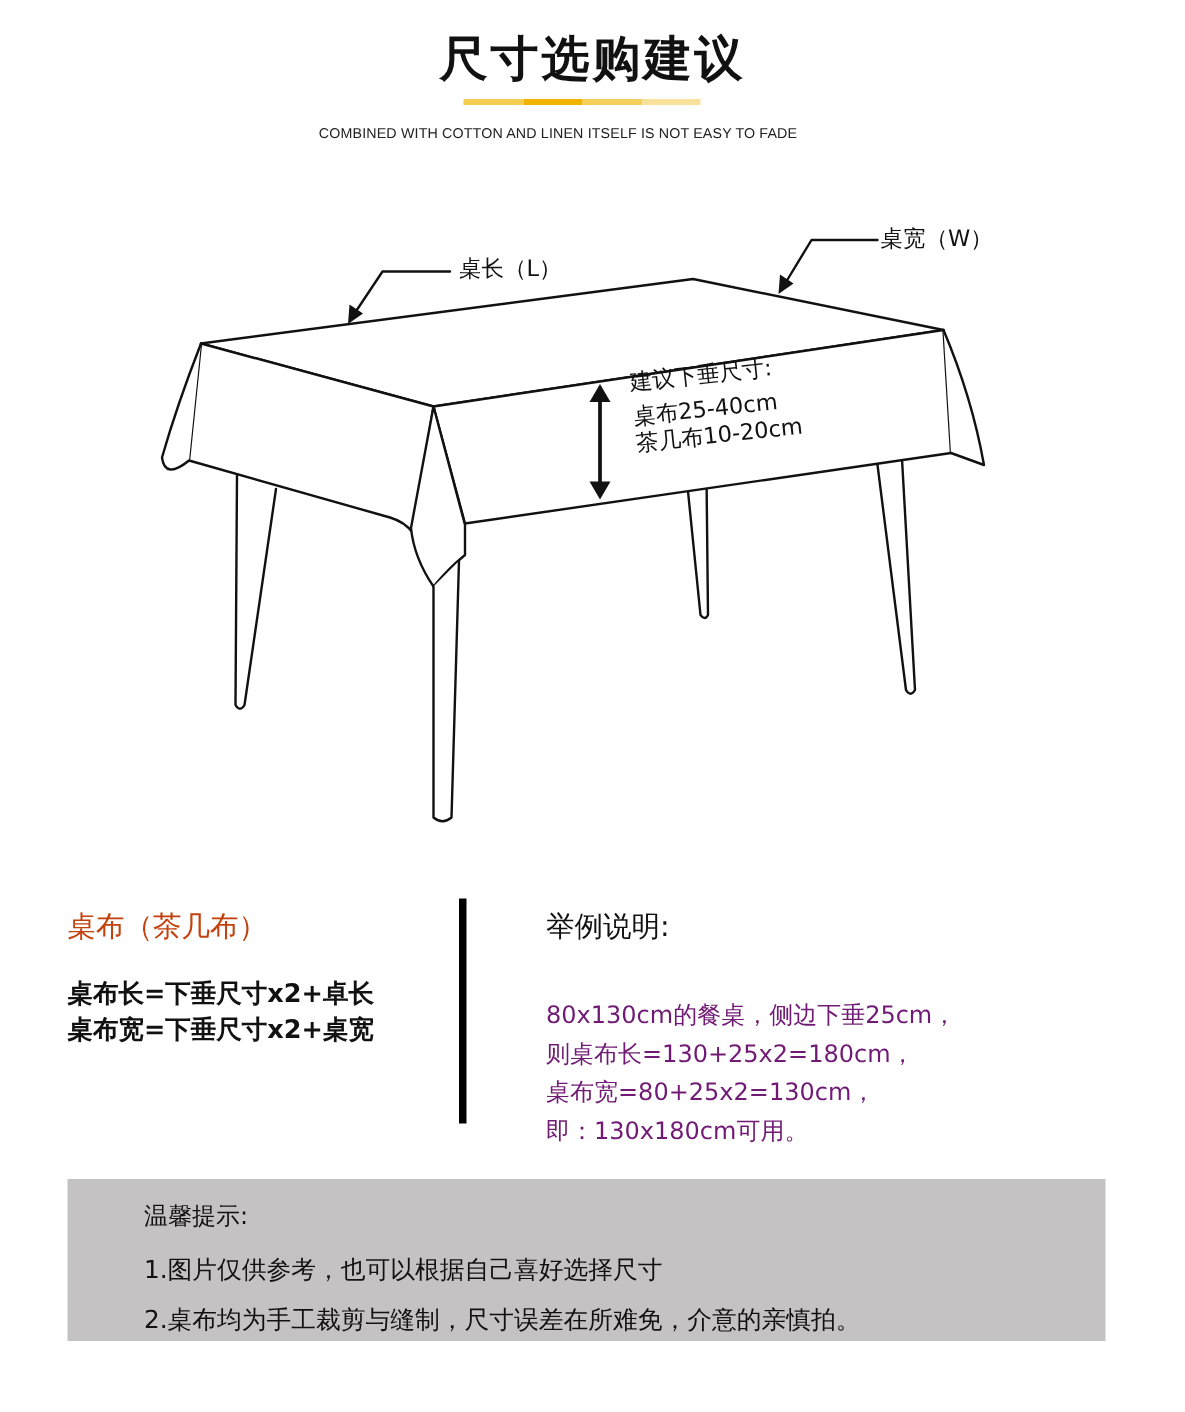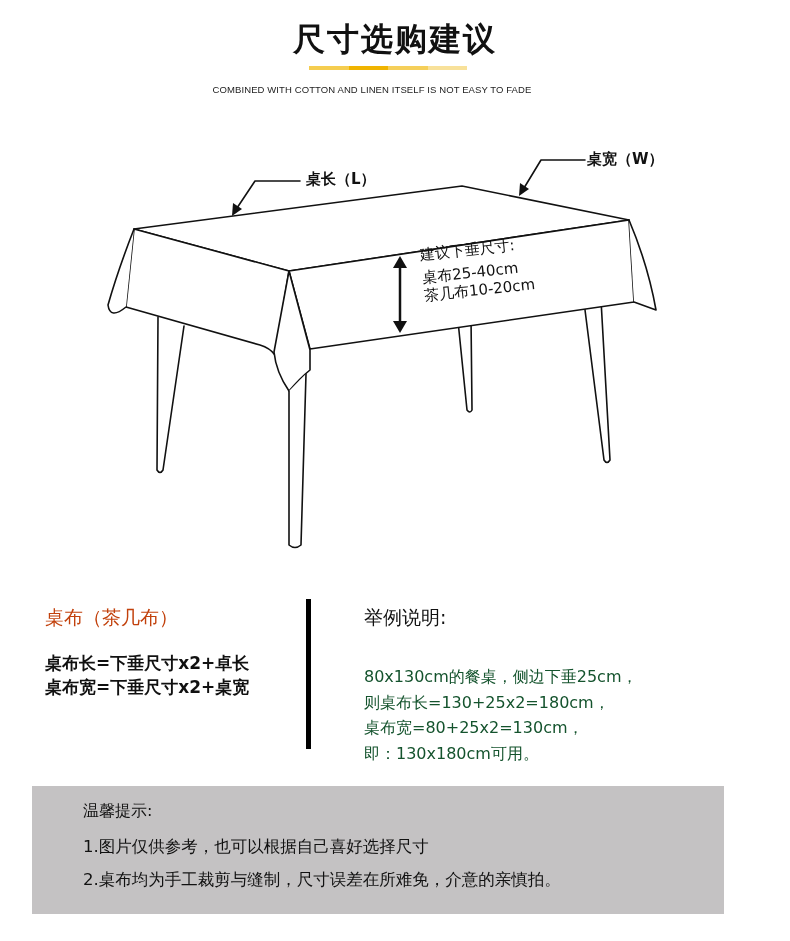--- a/index.html
+++ b/index.html
@@ -5,32 +5,32 @@
     html, body { margin: 0; padding: 0; background: #ffffff; }
     body { width: 790px; height: 941px; position: relative; overflow: hidden;
            font-family: "DejaVu Sans", "Liberation Sans", sans-serif; color: #111; }
     .title { position: absolute; top: 18px; left: 0; width: 790px; text-align: center;
              font-size: 32px; letter-spacing: 2px; color: #111; font-weight: 700; }
     .underline { position: absolute; top: 66px; left: 309px; width: 158px; height: 4px; display: flex; }
     .underline span { flex: 1; height: 100%; display: block; }
     .subtitle { position: absolute; top: 84px; left: 0; width: 744px; text-align: center;
                 font-family: "Liberation Sans", sans-serif; font-size: 9.5px; color: #222; letter-spacing: 0.1px; }
     svg.diagram { position: absolute; left: 0; top: 0; }
-    .label-bold { position: absolute; font-size: 15px; font-weight: bold; color: #111; white-space: nowrap; }
+    .label-bold { position: absolute; font-size: 15px; font-weight: normal; color: #111; white-space: nowrap; }
     .drop-note { position: absolute; left: 419px; top: 246px; transform: rotate(-6deg); transform-origin: left top;
                  font-size: 15px; line-height: 18px; color: #111; white-space: nowrap; }
     .drop-note div { white-space: nowrap; }
     .left-col { position: absolute; left: 45px; top: 605px; }
     .left-col .heading { font-size: 19px; color: #c2410c; margin-bottom: 20px; }
     .left-col .line { font-size: 17px; line-height: 24px; color: #111; white-space: nowrap; font-weight: bold; }
     .divider { position: absolute; left: 306px; top: 599px; width: 5px; height: 150px; background: #000; }
     .right-col { position: absolute; left: 364px; top: 605px; }
     .right-col .heading { font-size: 19px; color: #111; margin-bottom: 33px; }
-    .right-col .line { font-size: 16px; line-height: 25.5px; color: #14532d; white-space: nowrap; }
-    .tips { position: absolute; left: 32px; top: 786px; width: 692px; height: 128px; background: #c4c2c3; }
+    .right-col .line { font-size: 16px; line-height: 25.5px; color: #701a75; white-space: nowrap; }
+    .tips { position: absolute; left: 45px; top: 786px; width: 692px; height: 108px; background: #c4c2c3; }
     .tips .t-title { position: absolute; left: 51px; top: 15px; font-size: 16px; color: #111; }
     .tips .t-line { position: absolute; left: 51px; font-size: 16.5px; color: #111; white-space: nowrap; }
   </style>
 </head>
 <body>
 
 <div class="title">尺寸选购建议</div>
 <div class="underline">
   <span style="background:#f5cd50"></span>
   <span style="background:#f0b400"></span>

